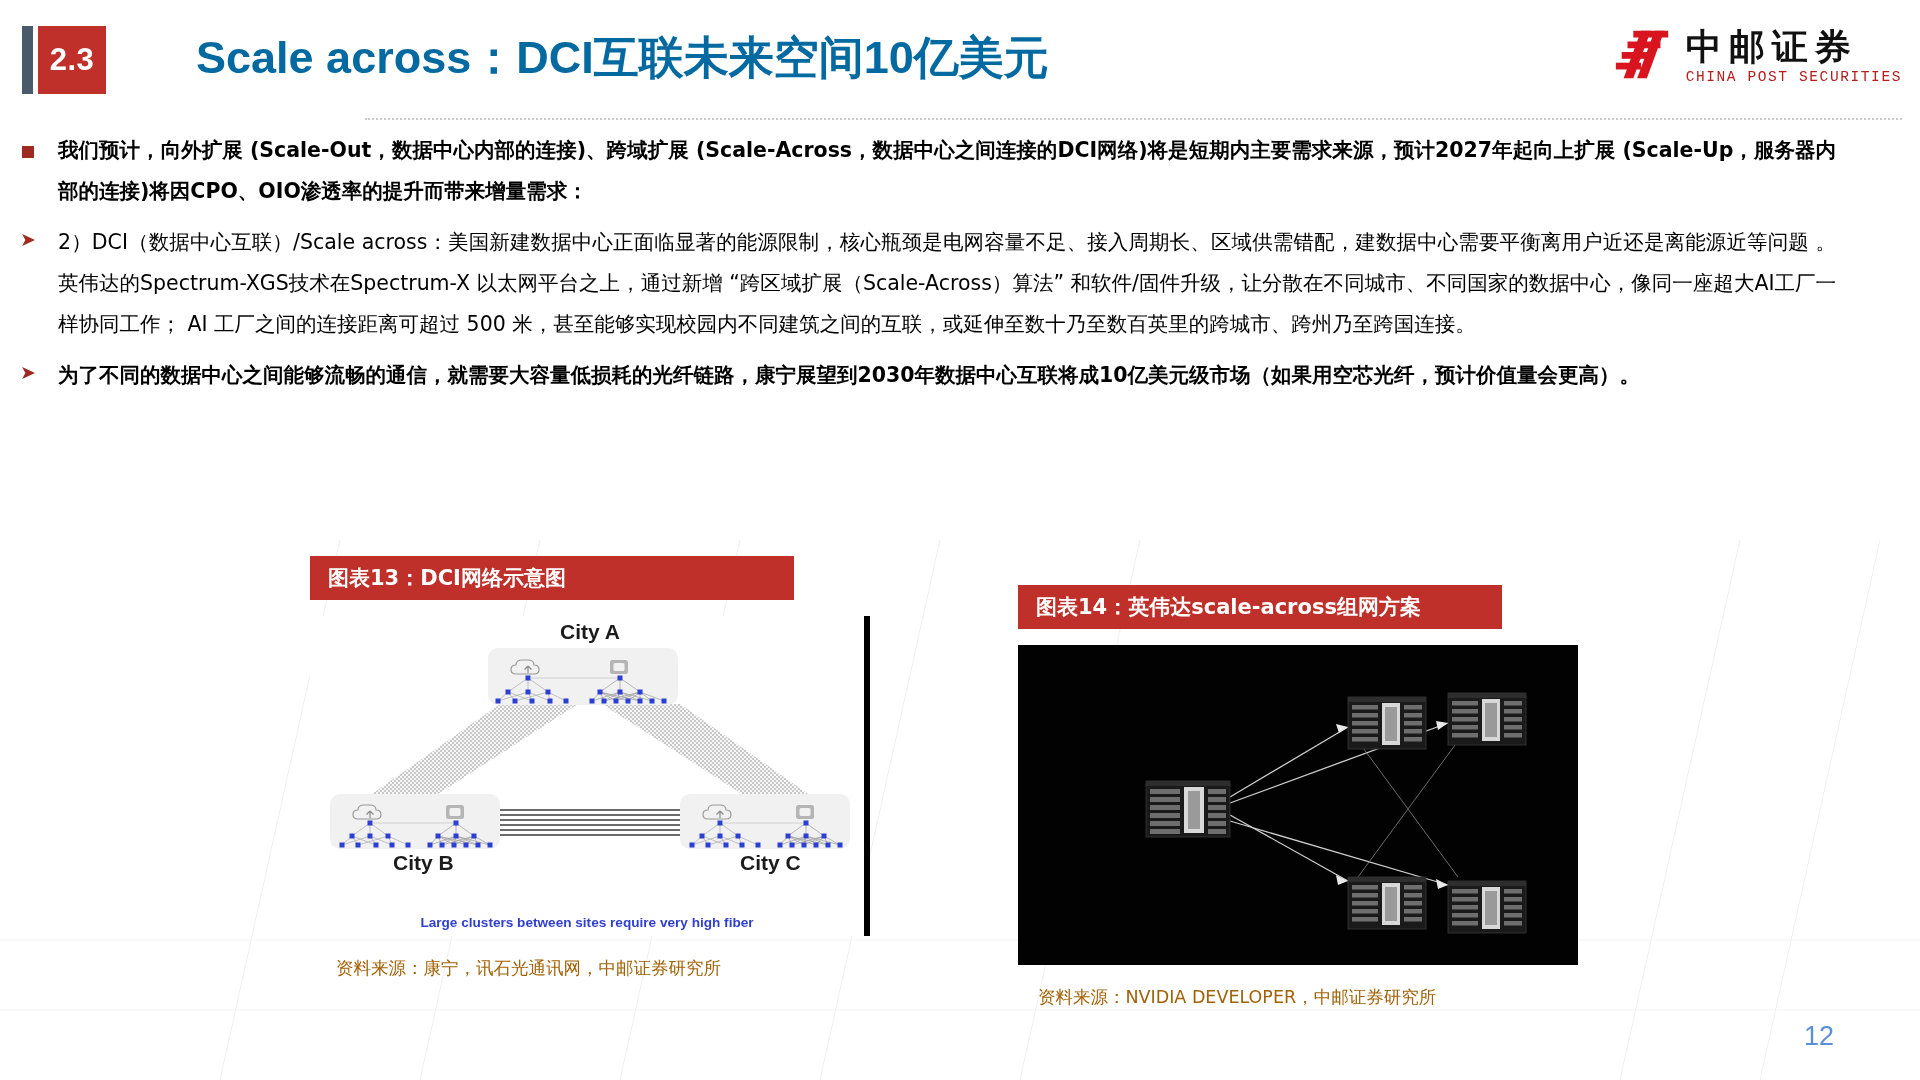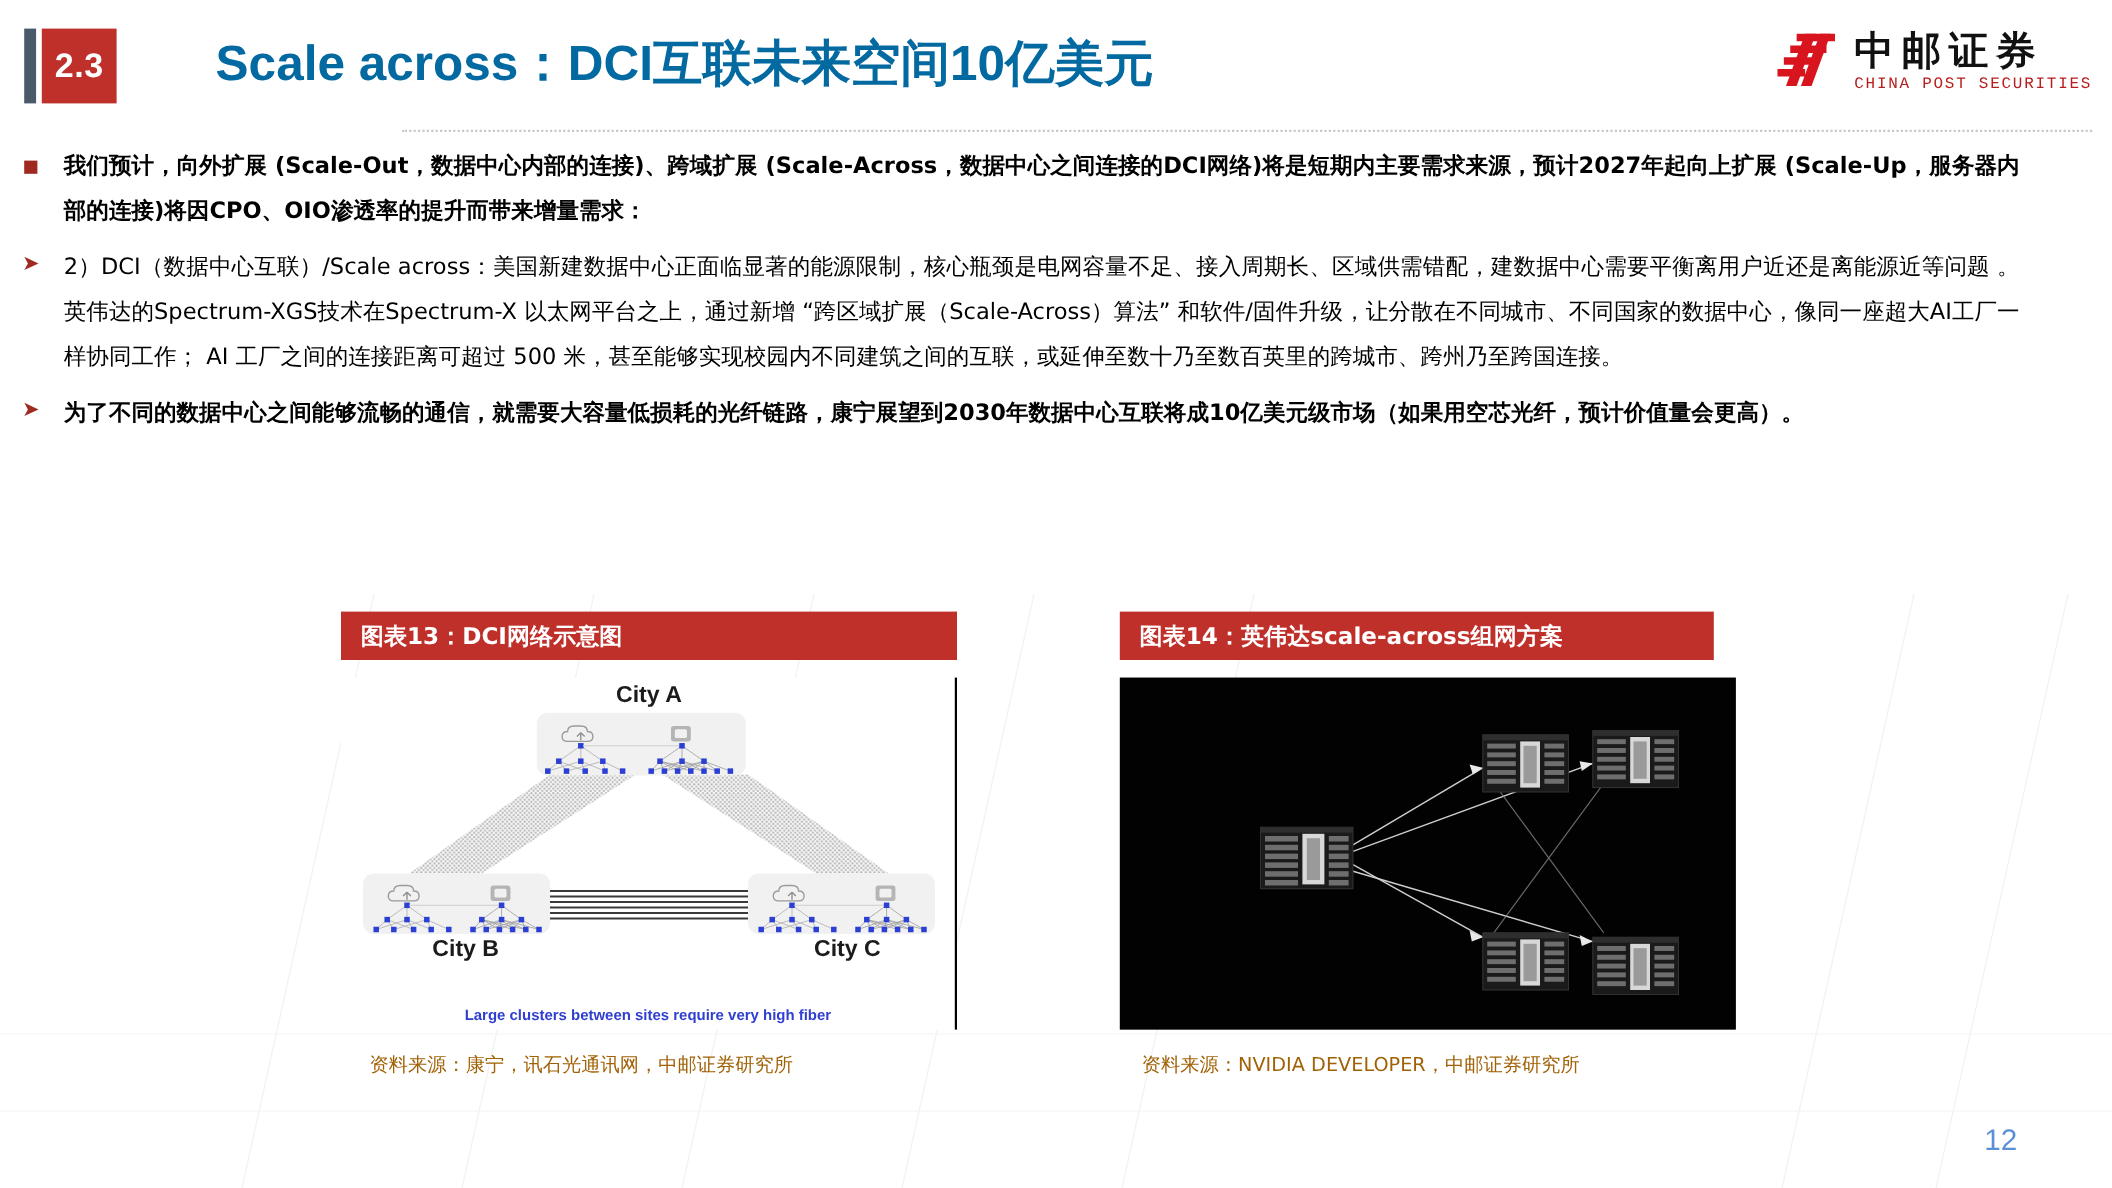--- a/index.html
+++ b/index.html
@@ -174,30 +174,30 @@
     color: #ffffff;
     font-size: 21px;
     font-weight: bold;
     padding: 10px 18px;
     box-sizing: border-box;
     height: 44px;
     display: flex;
     align-items: center;
     font-family: "DejaVu Sans", "Liberation Sans", sans-serif;
   }
-  .fig-title.left  { width: 560px; }
-  .fig-title.right { width: 540px; }
+  .fig-title.left  { width: 484px; }
+  .fig-title.right { width: 484px; margin-top: 29px; }
 
   .fig-body-left {
     margin-top: 16px;
     width: 560px;
     height: 320px;
     position: relative;
     background: #ffffff;
-    border-right: 2px solid #000000;
+    border-right: 6px solid #000000;
     box-sizing: border-box;
   }
   .fig-body-right {
     margin-top: 16px;
     width: 560px;
     height: 320px;
     background: #020202;
     position: relative;
     overflow: hidden;
   }

